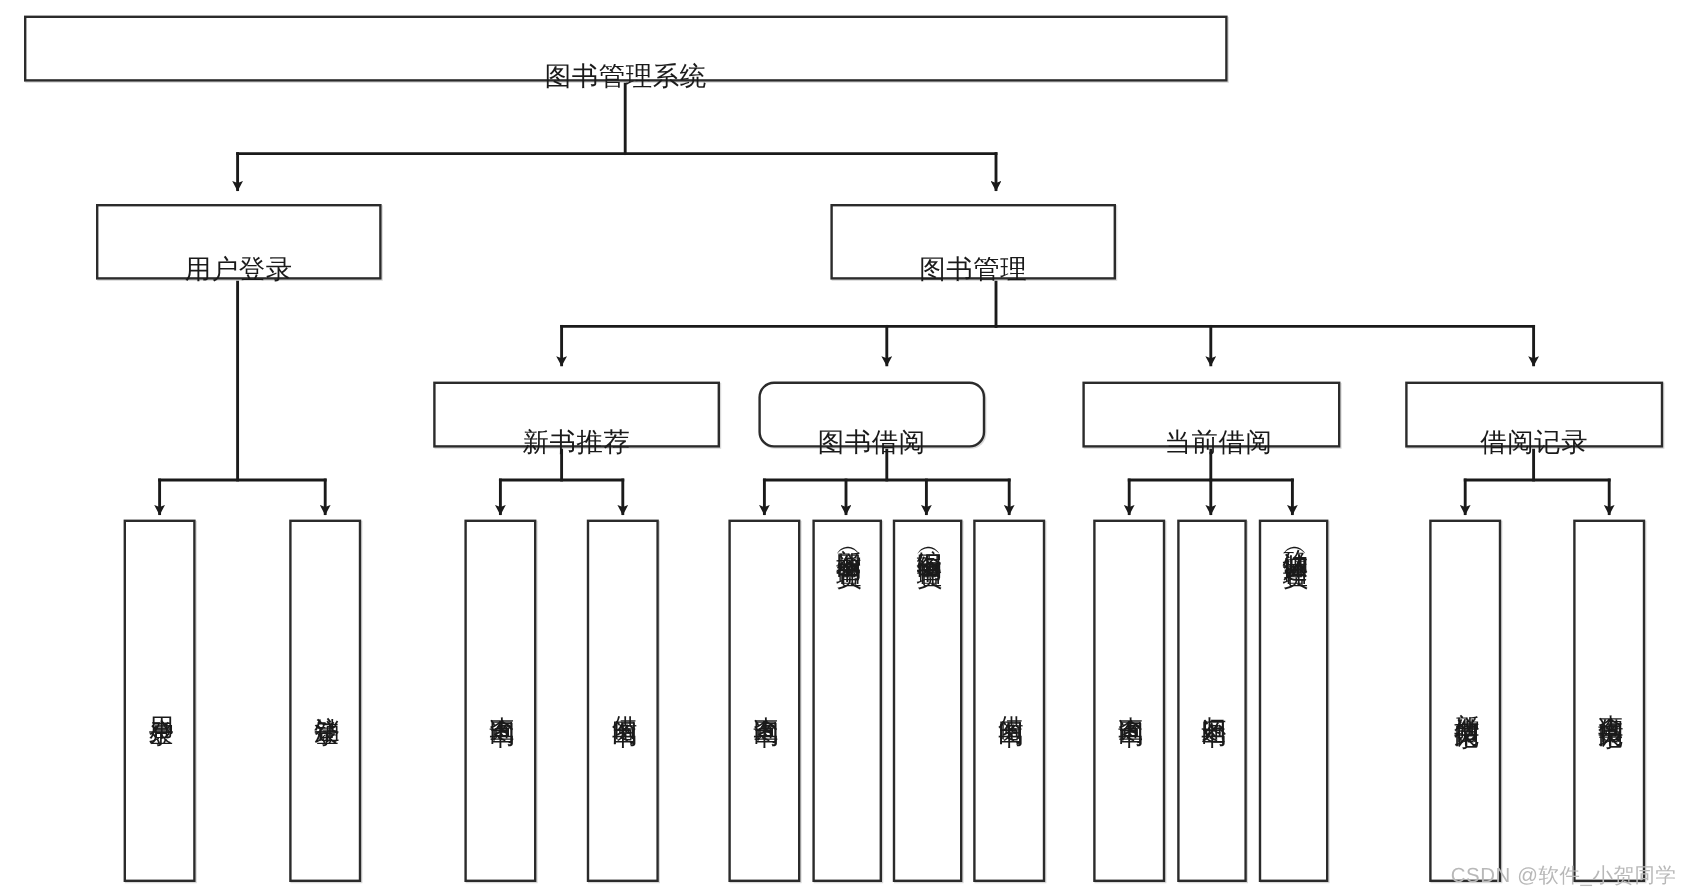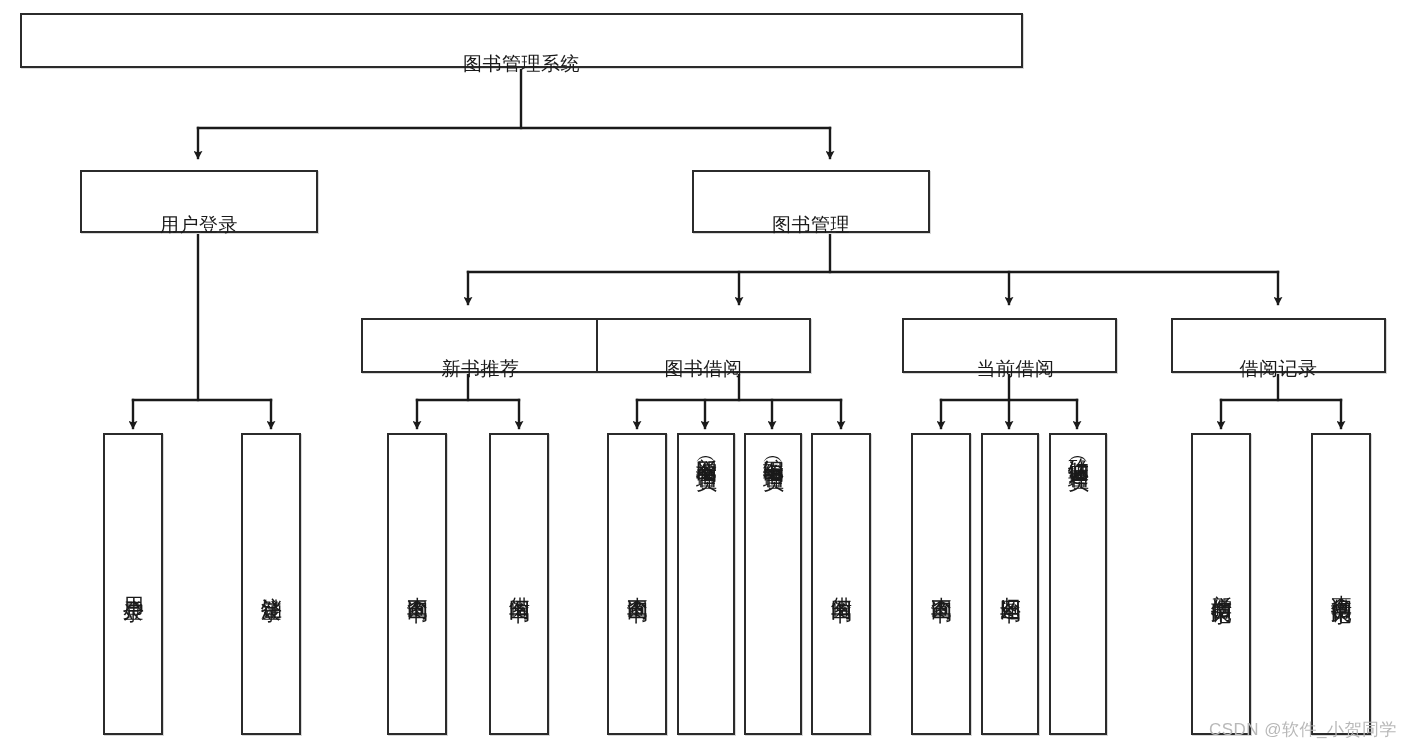--- a/index.html
+++ b/index.html
@@ -32,21 +32,21 @@
     align-items: center;
     justify-content: center;
     box-shadow: 1px 1px 0 #d8d8d8;
   }
   .node-label {
     color: #1a1a1a;
     white-space: nowrap;
     letter-spacing: 0.5px;
   }
   .node.horizontal .node-label {
-    font-size: 19px;
+    font-size: 22px;
     line-height: 1.1;
     margin-top: 48px;
   }
   .node.vertical {
     align-items: flex-start;
     justify-content: center;
     padding-top: 6px;
   }
   .node.vertical .node-label {
     writing-mode: vertical-rl;
@@ -132,21 +132,21 @@
   <div class="node horizontal" style="left:80px; top:170px; width:238px; height:63px;">
     <span class="node-label">用户登录</span>
   </div>
   <div class="node horizontal" style="left:692px; top:170px; width:238px; height:63px;">
     <span class="node-label">图书管理</span>
   </div>
 
   <div class="node horizontal" style="left:361px; top:318px; width:239px; height:55px;">
     <span class="node-label">新书推荐</span>
   </div>
-  <div class="node horizontal" style="left:596px; top:318px; width:215px; height:55px;">
+  <div class="node horizontal" style="left:632px; top:318px; width:189px; height:55px;border-radius:13px;">
     <span class="node-label">图书借阅</span>
   </div>
   <div class="node horizontal" style="left:902px; top:318px; width:215px; height:55px;padding-left:12px;">
     <span class="node-label">当前借阅</span>
   </div>
   <div class="node horizontal" style="left:1171px; top:318px; width:215px; height:55px;">
     <span class="node-label">借阅记录</span>
   </div>
 
   <div class="node vertical centered" style="left:103px; top:433px; width:60px; height:302px;">

